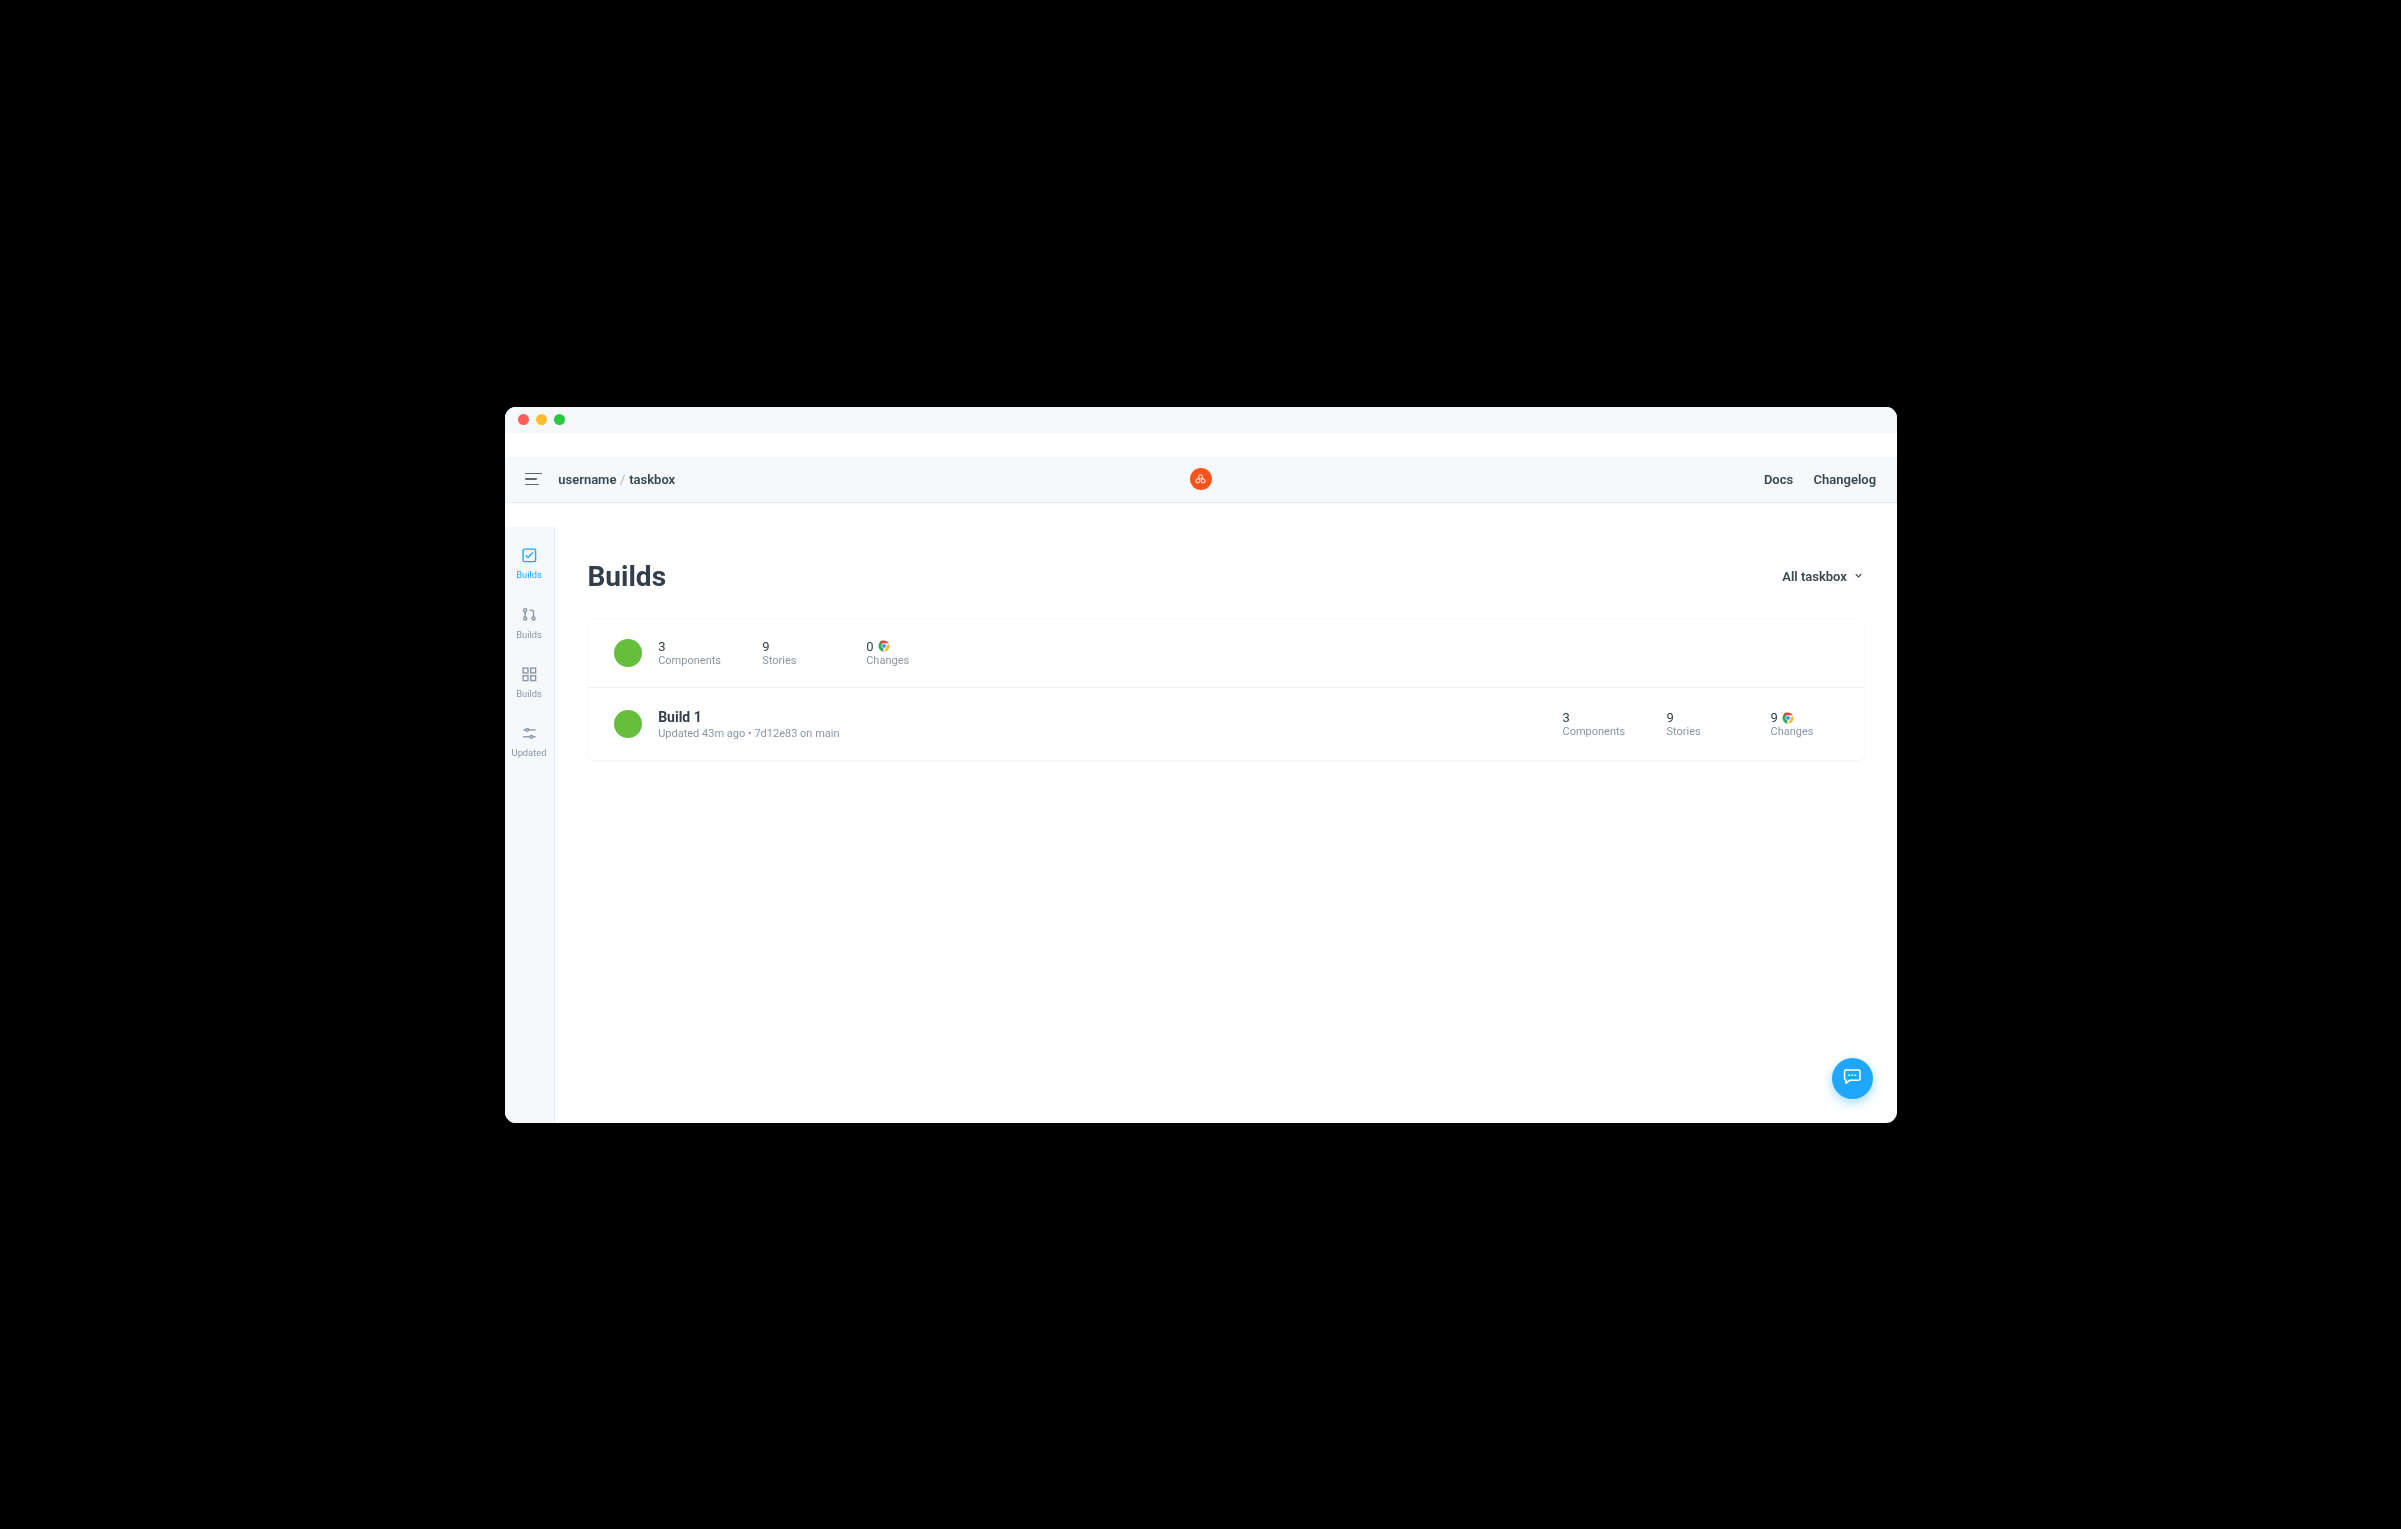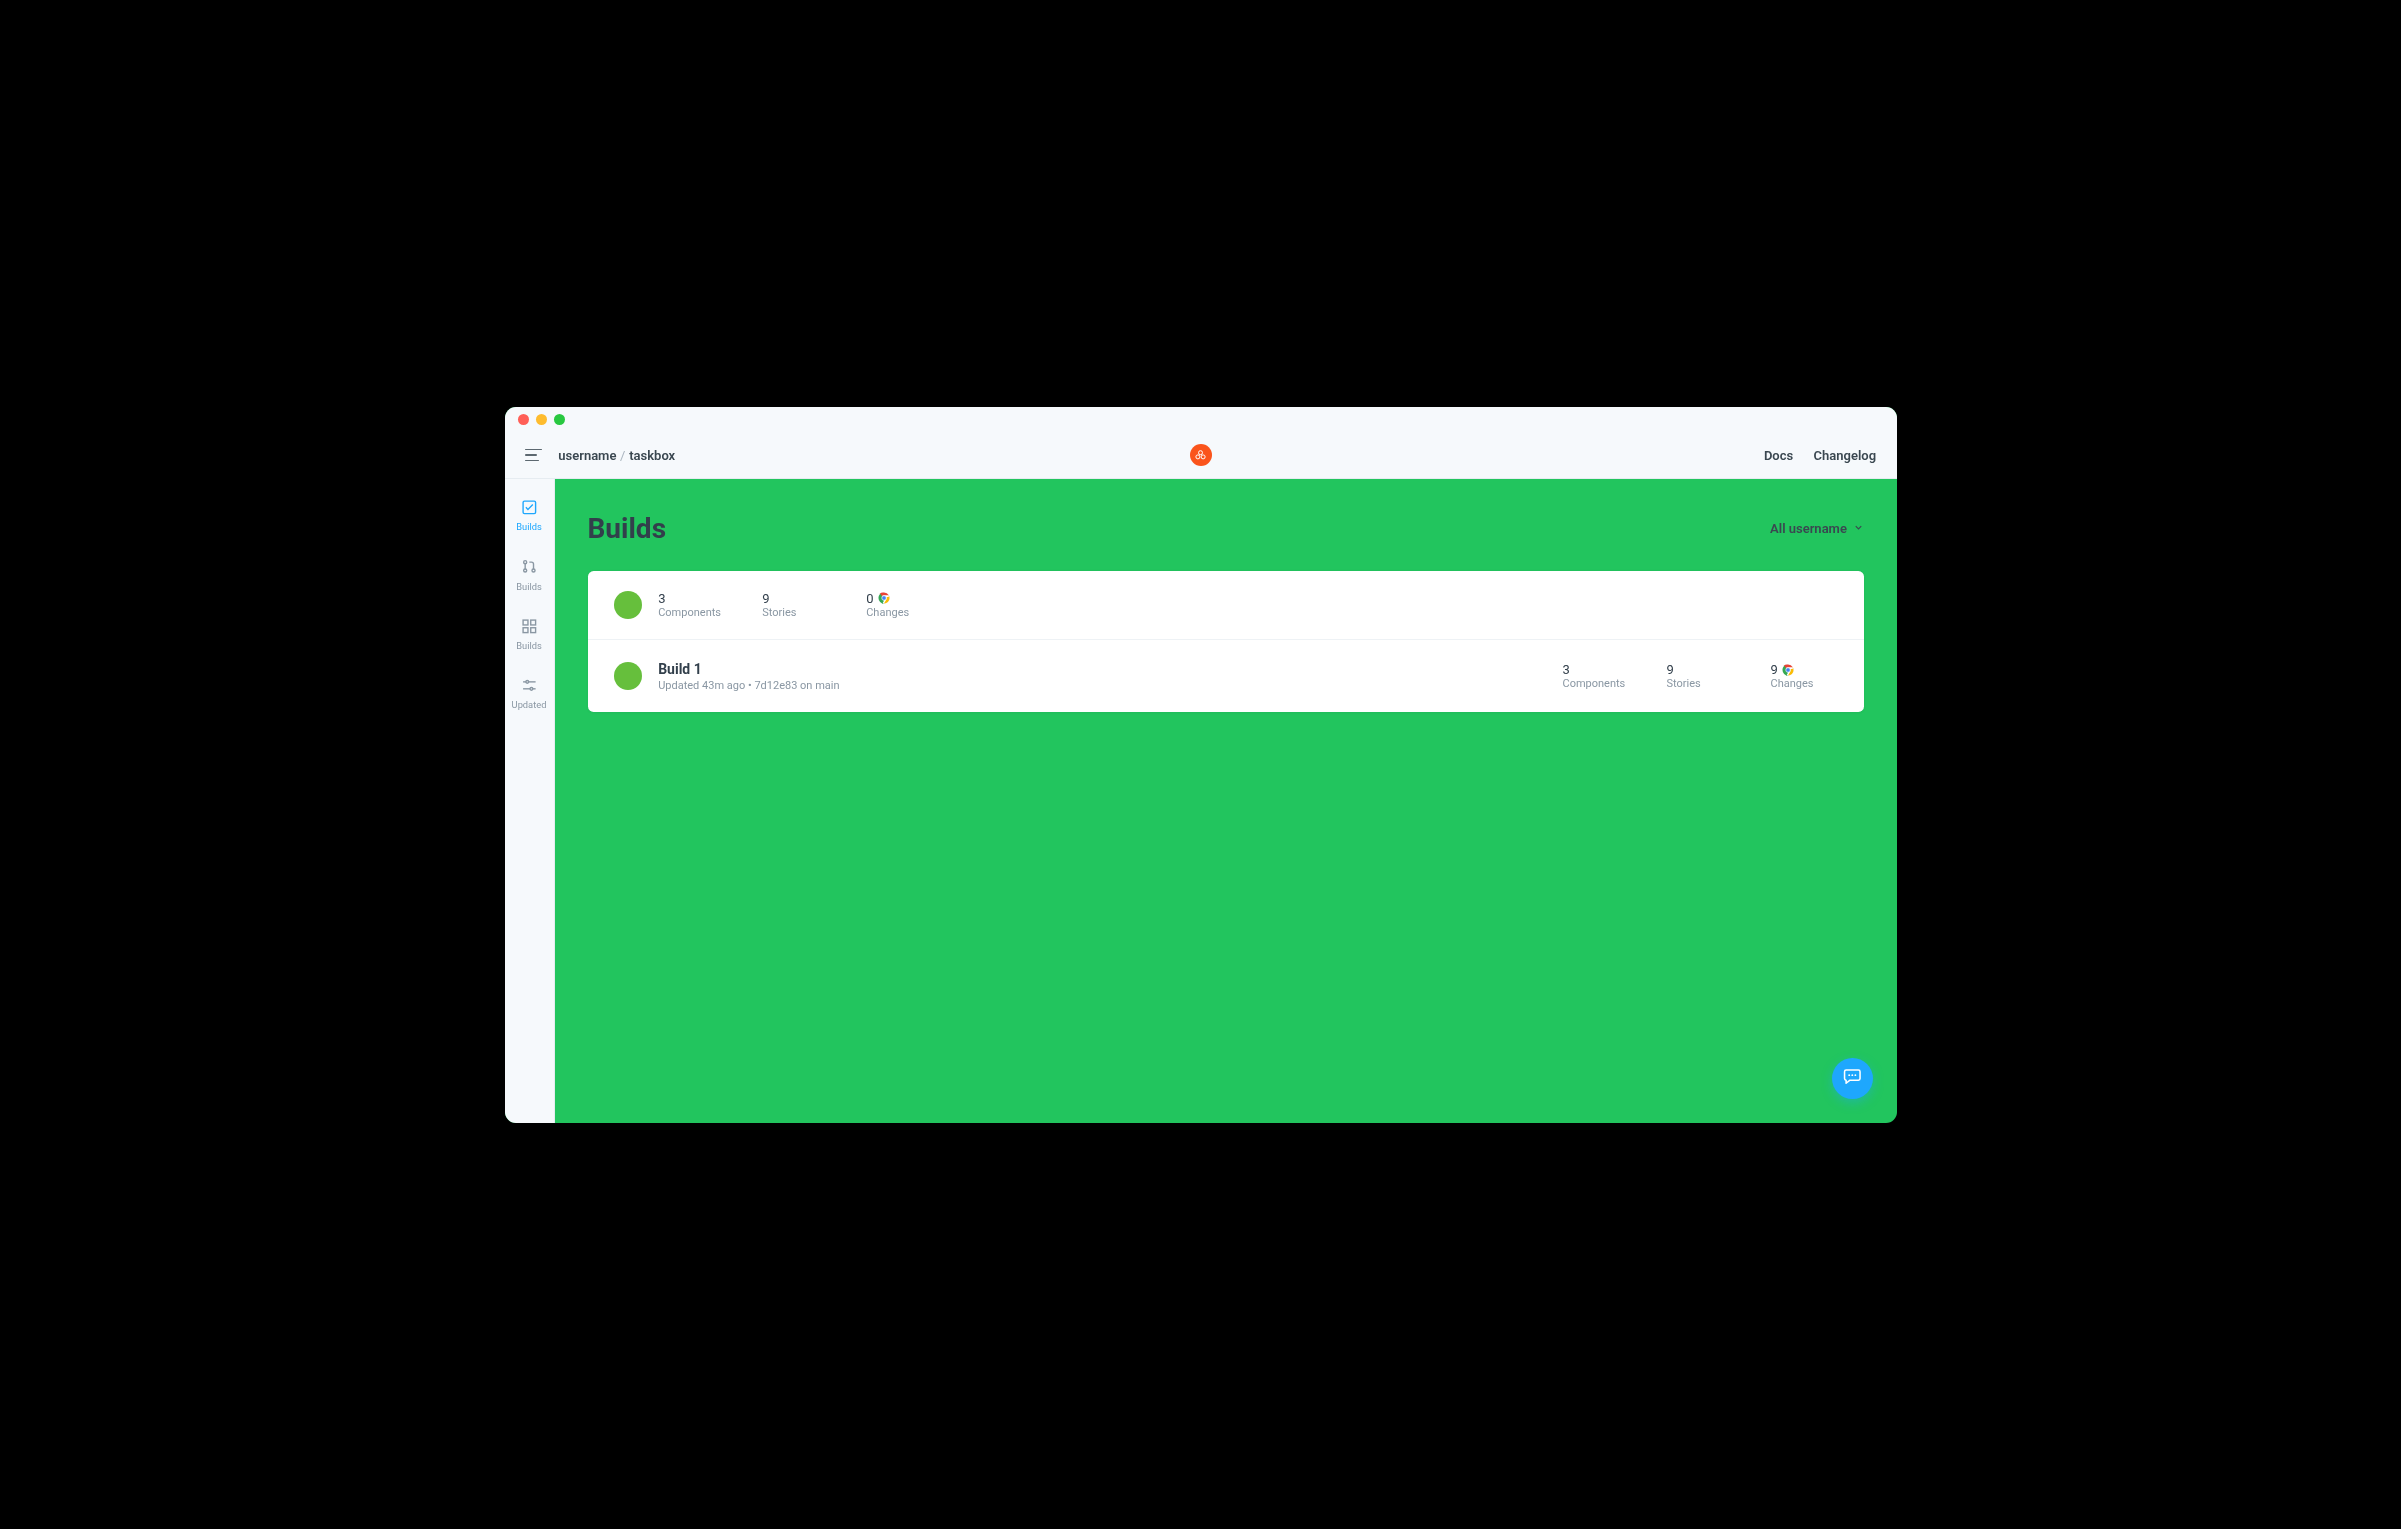--- a/index.html
+++ b/index.html
@@ -8,27 +8,28 @@
     font-family: -apple-system, BlinkMacSystemFont, "Segoe UI", Roboto, Helvetica, Arial, sans-serif;
     background: #000;
     display: flex;
     align-items: center;
     justify-content: center;
     padding: 37px;
   }
   .window {
     width: 1392px;
     height: 716px;
-    background: #22c55e;
+    background: #ffffff;
     border-radius: 11px;
     box-shadow: 0 28px 56px rgba(0,0,0,0.5);
     overflow: hidden;
     display: flex;
     flex-direction: column;
     position: relative;
+    gap: 24px;
   }
   .titlebar {
     height: 26px;
     background: #f6f9fc;
     display: flex;
     align-items: center;
     padding: 0 13px;
     gap: 7.4px;
   }
   .traffic-light {
@@ -301,21 +302,21 @@
         </span>
         <span>Updated</span>
       </div>
 
     </div>
 
     <div class="main">
       <div class="main-header">
         <h1 class="page-title">Builds</h1>
         <div class="branch-filter">
-          <span>All username</span>
+          <span>All taskbox</span>
           <span>
             <svg viewBox="0 0 24 24" fill="none" stroke="currentColor" stroke-width="2.5">
               <path d="M6 9l6 6 6-6"></path>
             </svg>
           </span>
         </div>
       </div>
 
       <div class="builds-card">
 

